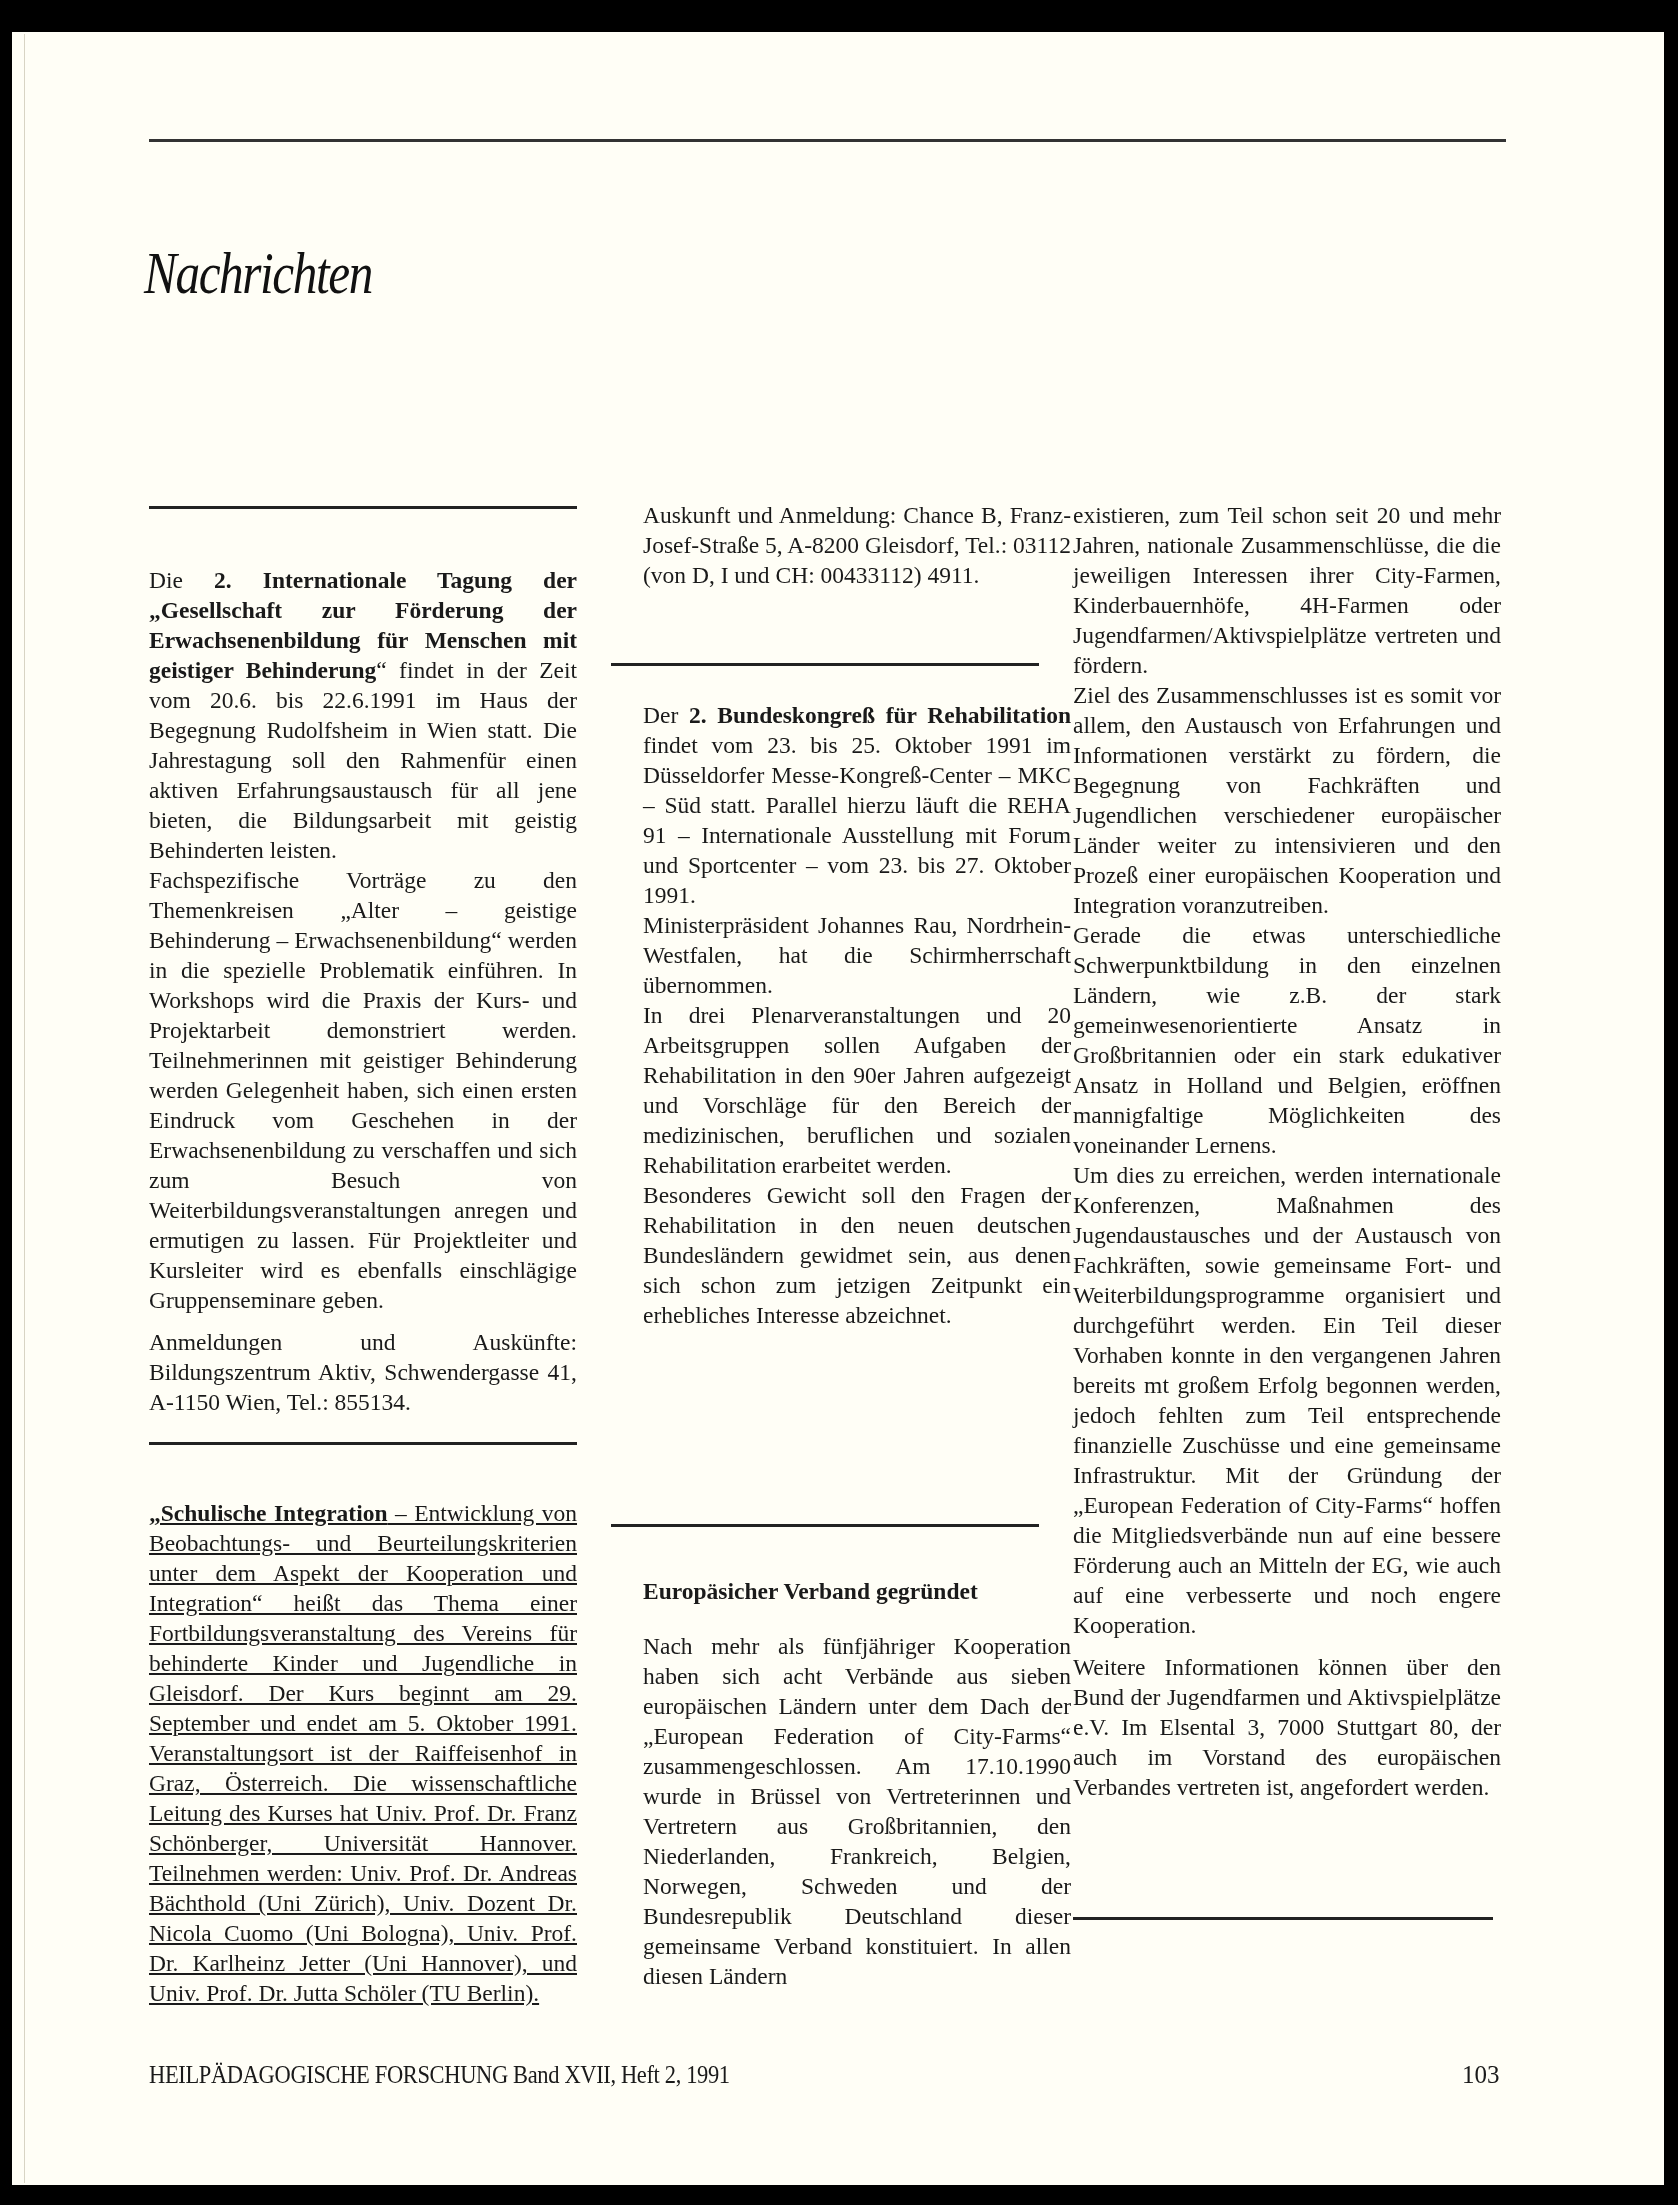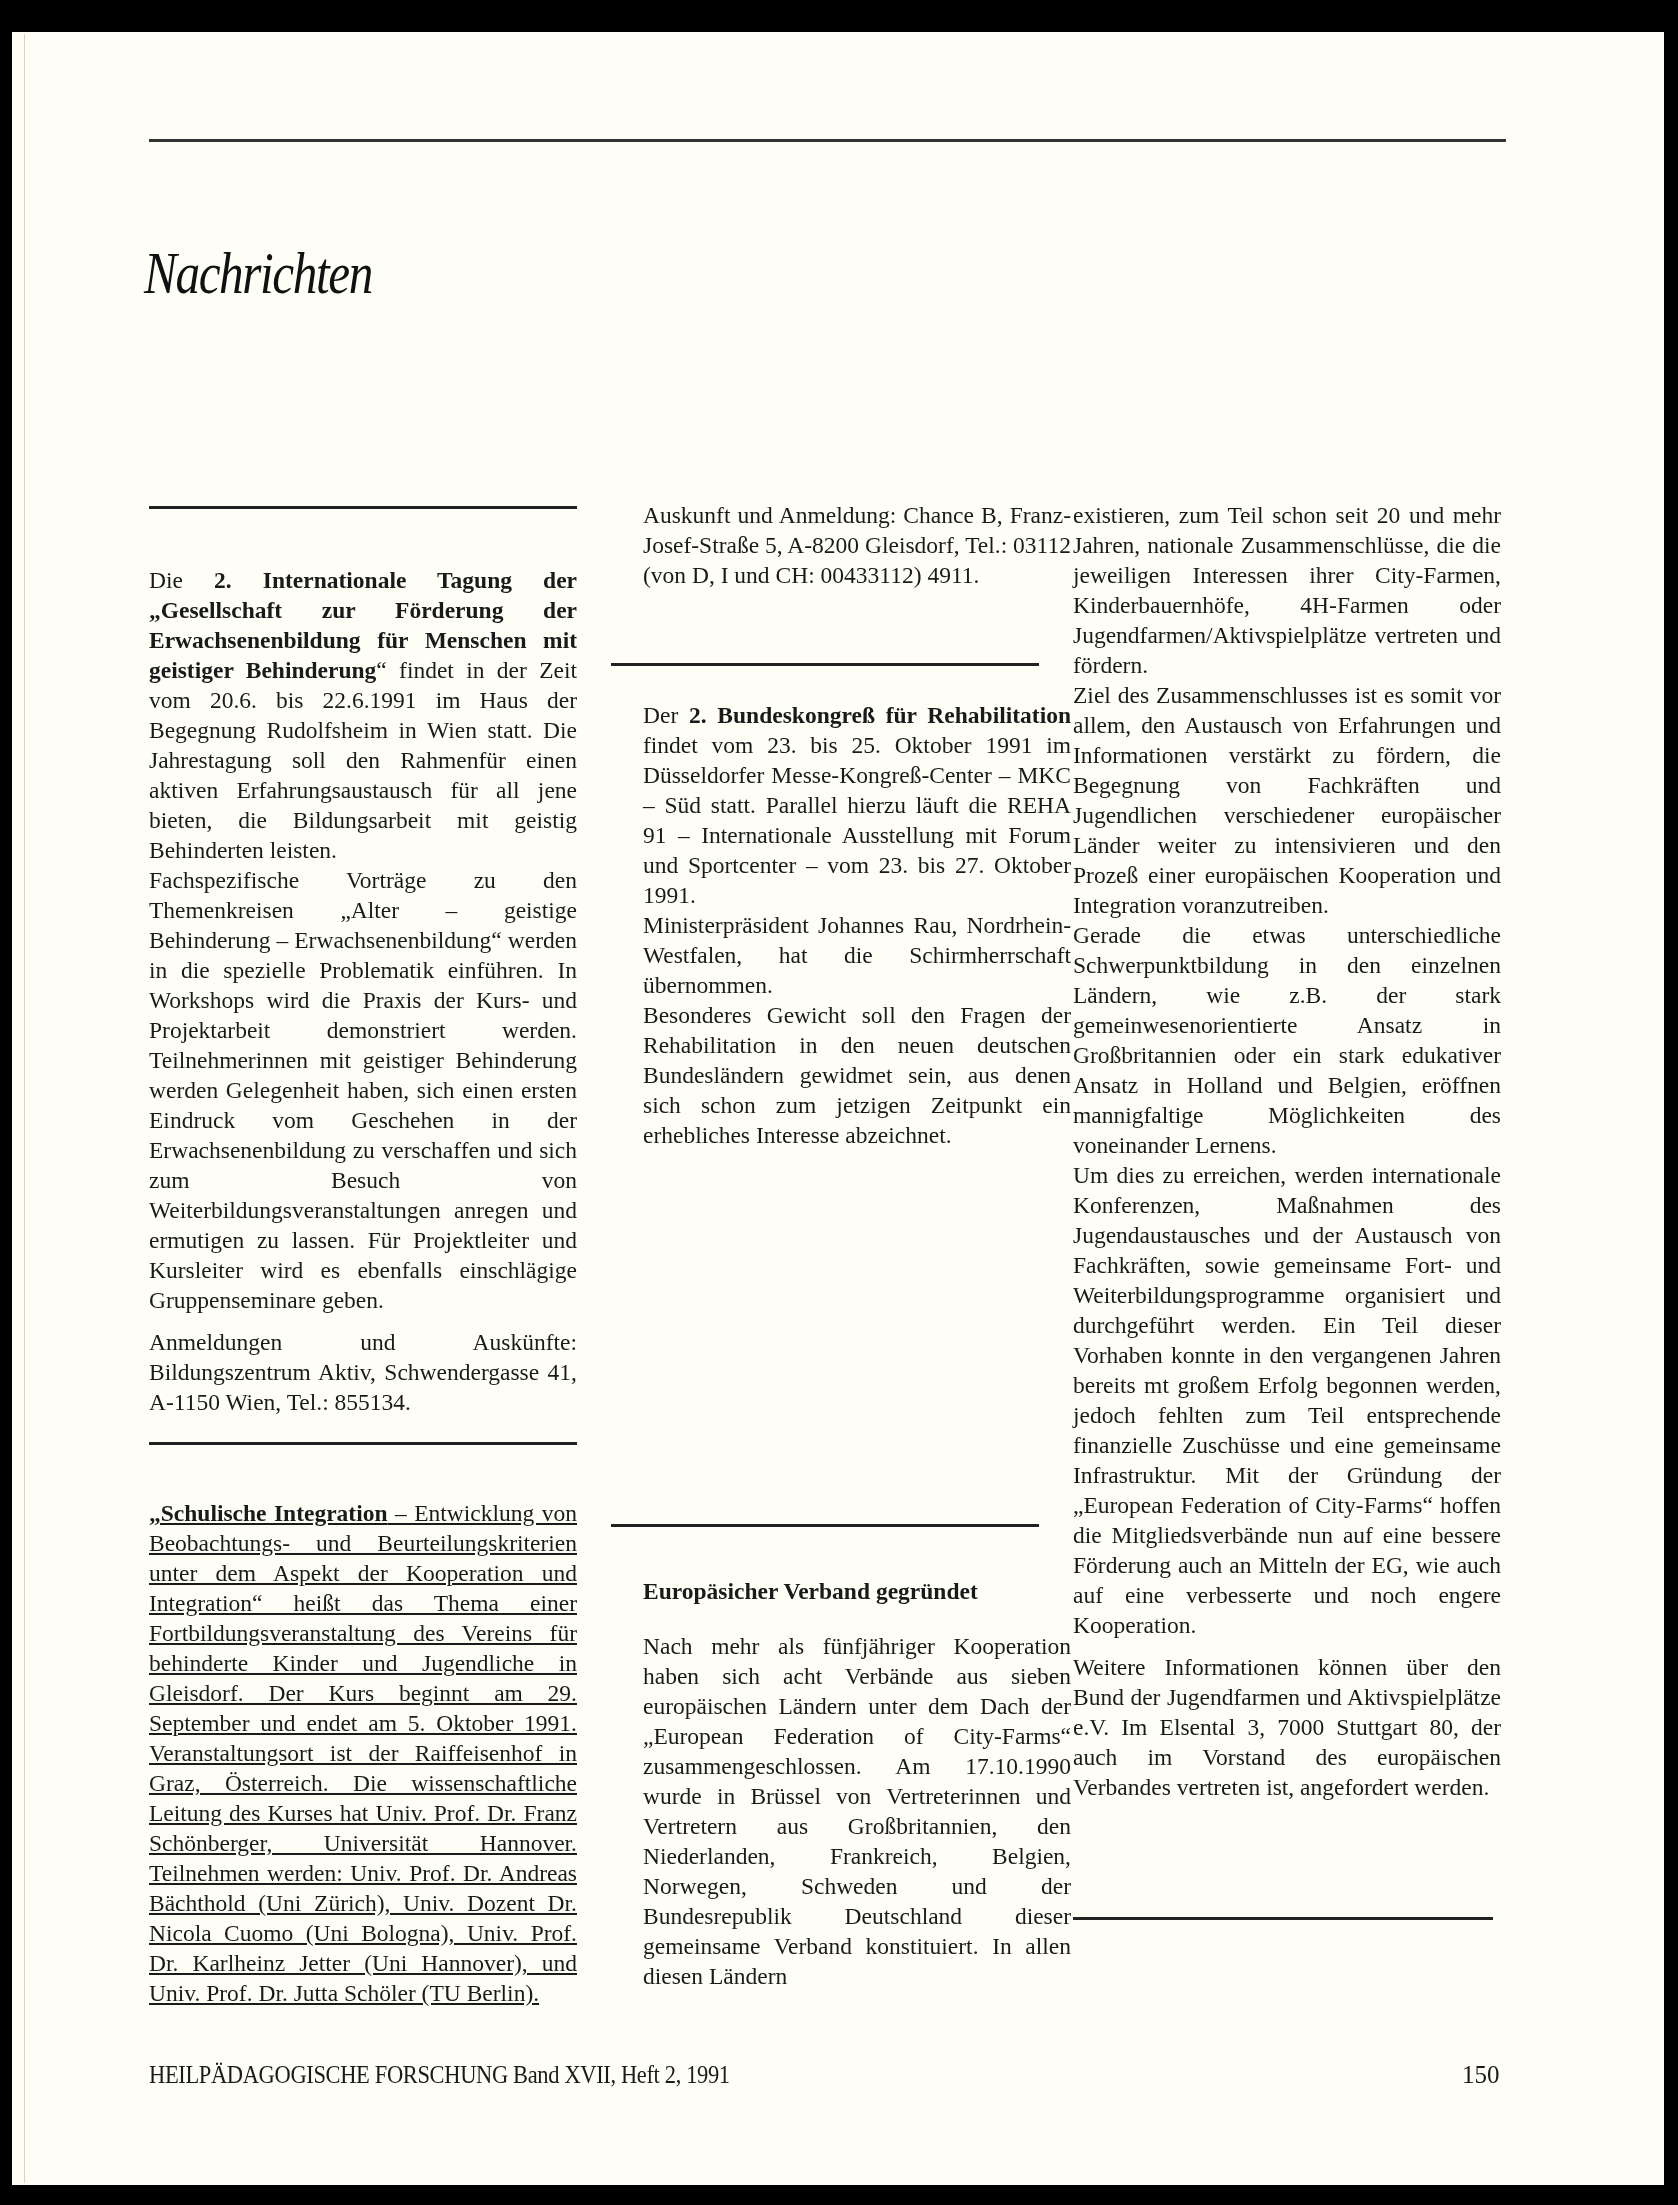--- a/index.html
+++ b/index.html
@@ -75,33 +75,34 @@
 </div>
 
 <div class="col col2" style="top:500px;">
   <p>Auskunft und Anmeldung: Chance B, Franz-Josef-Straße 5, A-8200 Gleisdorf, Tel.: 03112 (von D, I und CH: 00433112) 4911.</p>
 </div>
 
 <div class="crule" style="left:611px; top:663px;"></div>
 <div class="col col2" style="top:700px;">
   <p><span>Der </span><b>2. Bundeskongreß für Rehabilitation</b><span> findet vom 23. bis 25. Oktober 1991 im Düsseldorfer Messe-Kongreß-Center – MKC – Süd statt. Parallel hierzu läuft die REHA 91 – Internationale Ausstellung mit Forum und Sportcenter – vom 23. bis 27. Oktober 1991.</span></p>
   <p>Ministerpräsident Johannes Rau, Nordrhein-Westfalen, hat die Schirmherrschaft übernommen.</p>
+  <p>In drei Plenarveranstaltungen und 20 Arbeitsgruppen sollen Aufgaben der Rehabilitation in den 90er Jahren aufgezeigt und Vorschläge für den Bereich der medizinischen, beruflichen und sozialen Rehabilitation erarbeitet werden.</p>
   <p>Besonderes Gewicht soll den Fragen der Rehabilitation in den neuen deutschen Bundesländern gewidmet sein, aus denen sich schon zum jetzigen Zeitpunkt ein erhebliches Interesse abzeichnet.</p>
 </div>
 
 <div class="crule" style="left:611px; top:1524px;"></div>
 <div class="col col2" style="top:1576px;">
   <p class="head">Europäsicher Verband gegründet</p>
   <p style="margin-top:25px;">Nach mehr als fünfjähriger Kooperation haben sich acht Verbände aus sieben europäischen Ländern unter dem Dach der „European Federation of City-Farms“ zusammengeschlossen. Am 17.10.1990 wurde in Brüssel von Vertreterinnen und Vertretern aus Großbritannien, den Niederlanden, Frankreich, Belgien, Norwegen, Schweden und der Bundesrepublik Deutschland dieser gemeinsame Verband konstituiert. In allen diesen Ländern</p>
 </div>
 
 <div class="col col3" style="top:500px;">
   <p>existieren, zum Teil schon seit 20 und mehr Jahren, nationale Zusammenschlüsse, die die jeweiligen Interessen ihrer City-Farmen, Kinderbauernhöfe, 4H-Farmen oder Jugendfarmen/Aktivspielplätze vertreten und fördern.</p>
   <p>Ziel des Zusammenschlusses ist es somit vor allem, den Austausch von Erfahrungen und Informationen verstärkt zu fördern, die Begegnung von Fachkräften und Jugendlichen verschiedener europäischer Länder weiter zu intensivieren und den Prozeß einer europäischen Kooperation und Integration voranzutreiben.</p>
   <p>Gerade die etwas unterschiedliche Schwerpunktbildung in den einzelnen Ländern, wie z.B. der stark gemeinwesenorientierte Ansatz in Großbritannien oder ein stark edukativer Ansatz in Holland und Belgien, eröffnen mannigfaltige Möglichkeiten des voneinander Lernens.</p>
   <p>Um dies zu erreichen, werden internationale Konferenzen, Maßnahmen des Jugendaustausches und der Austausch von Fachkräften, sowie gemeinsame Fort- und Weiterbildungsprogramme organisiert und durchgeführt werden. Ein Teil dieser Vorhaben konnte in den vergangenen Jahren bereits mt großem Erfolg begonnen werden, jedoch fehlten zum Teil entsprechende finanzielle Zuschüsse und eine gemeinsame Infrastruktur. Mit der Gründung der „European Federation of City-Farms“ hoffen die Mitgliedsverbände nun auf eine bessere Förderung auch an Mitteln der EG, wie auch auf eine verbesserte und noch engere Kooperation.</p>
   <p class="gap">Weitere Informationen können über den Bund der Jugendfarmen und Aktivspielplätze e.V. Im Elsental 3, 7000 Stuttgart 80, der auch im Vorstand des europäischen Verbandes vertreten ist, angefordert werden.</p>
 </div>
 <div class="crule" style="left:1073px; top:1917px; width:420px;"></div>
 
 <div class="footer">HEILPÄDAGOGISCHE FORSCHUNG  Band XVII, Heft 2, 1991</div>
-<div class="pagenum">150</div>
+<div class="pagenum">103</div>
 
 
 </body></html>

